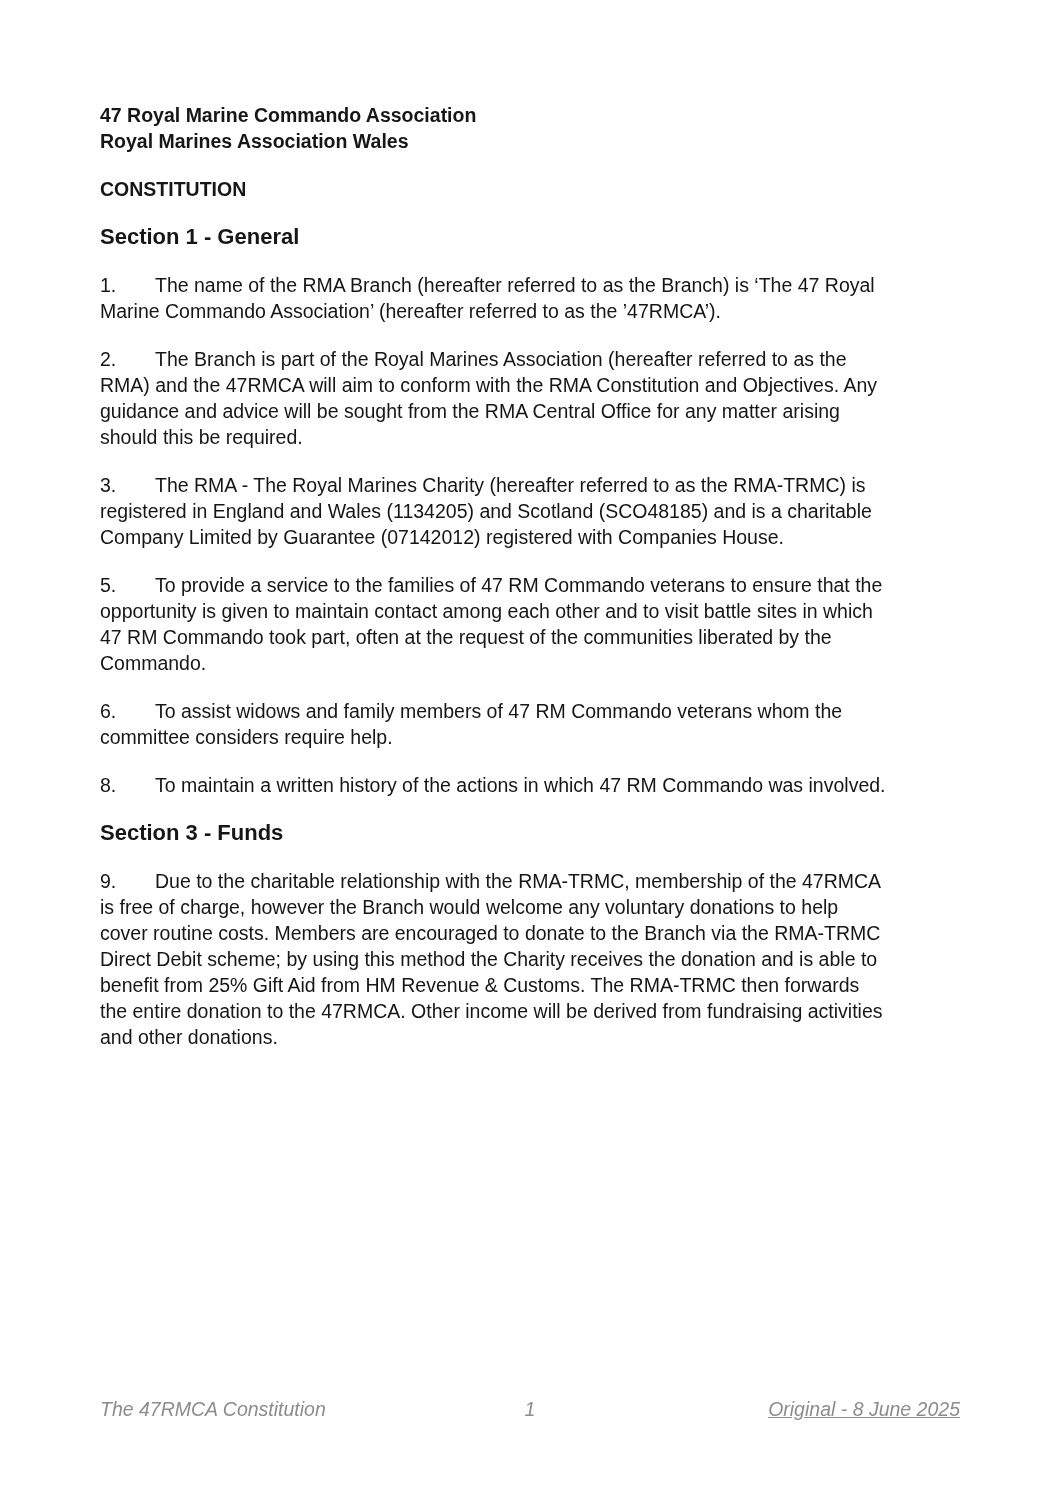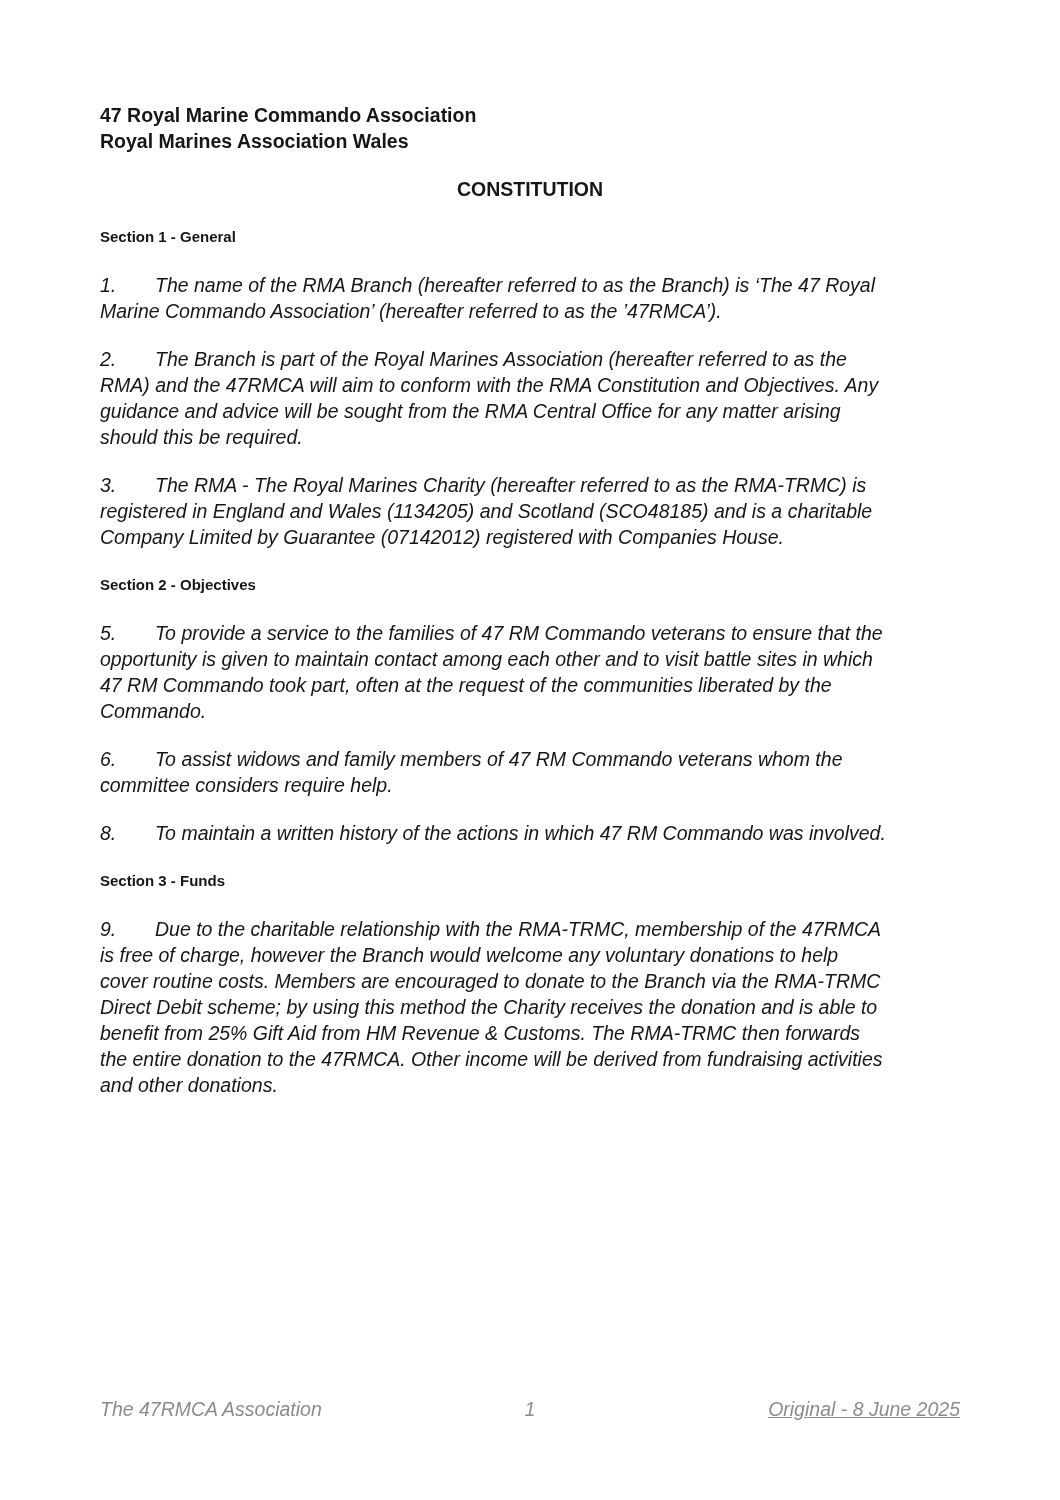--- a/index.html
+++ b/index.html
@@ -21,33 +21,31 @@
   .page {
     padding: 102px 70px 0 100px;
   }
   .title-block {
     width: 860px;
     font-weight: bold;
     margin: 0 0 22px 0;
   }
   .doc-heading {
     width: 860px;
-    text-align: center;
     font-weight: bold;
     margin: 0 0 22px 0;
   }
   .section-heading {
-    font-size: 15px;
+    font-size: 22px;
     font-weight: bold;
     margin: 0 0 22px 0;
     line-height: 26px;
   }
   .para {
     margin: 0 0 22px 0;
-    font-style: italic;
   }
   .num {
     display: inline-block;
     width: 55px;
     vertical-align: top;
   }
   .ptext {
     white-space: pre-wrap;
   }
   .footer {
@@ -95,21 +93,20 @@
 
   <p class="para"><span class="num">2.</span><span class="ptext">The Branch is part of the Royal Marines Association (hereafter referred to as the
 RMA) and the 47RMCA will aim to conform with the RMA Constitution and Objectives. Any
 guidance and advice will be sought from the RMA Central Office for any matter arising
 should this be required.</span></p>
 
   <p class="para"><span class="num">3.</span><span class="ptext">The RMA - The Royal Marines Charity (hereafter referred to as the RMA-TRMC) is
 registered in England and Wales (1134205) and Scotland (SCO48185) and is a charitable
 Company Limited by Guarantee (07142012) registered with Companies House.</span></p>
 
-  <h2 class="section-heading">Section 2 - Objectives</h2>
 
 
   <p class="para"><span class="num">5.</span><span class="ptext">To provide a service to the families of 47 RM Commando veterans to ensure that the
 opportunity is given to maintain contact among each other and to visit battle sites in which
 47 RM Commando took part, often at the request of the communities liberated by the
 Commando.</span></p>
 
   <p class="para"><span class="num">6.</span><span class="ptext">To assist widows and family members of 47 RM Commando veterans whom the
 committee considers require help.</span></p>
 
@@ -122,16 +119,16 @@
 is free of charge, however the Branch would welcome any voluntary donations to help
 cover routine costs. Members are encouraged to donate to the Branch via the RMA-TRMC
 Direct Debit scheme; by using this method the Charity receives the donation and is able to
 benefit from 25% Gift Aid from HM Revenue &amp; Customs. The RMA-TRMC then forwards
 the entire donation to the 47RMCA. Other income will be derived from fundraising activities
 and other donations.</span></p>
 
 </div>
 
 <div class="footer">
-  <span class="f-left">The 47RMCA Association</span>
+  <span class="f-left">The 47RMCA Constitution</span>
   <span class="f-center">1</span>
   <span class="f-right">Original - 8 June 2025</span>
 </div>
 
 </body></html>

